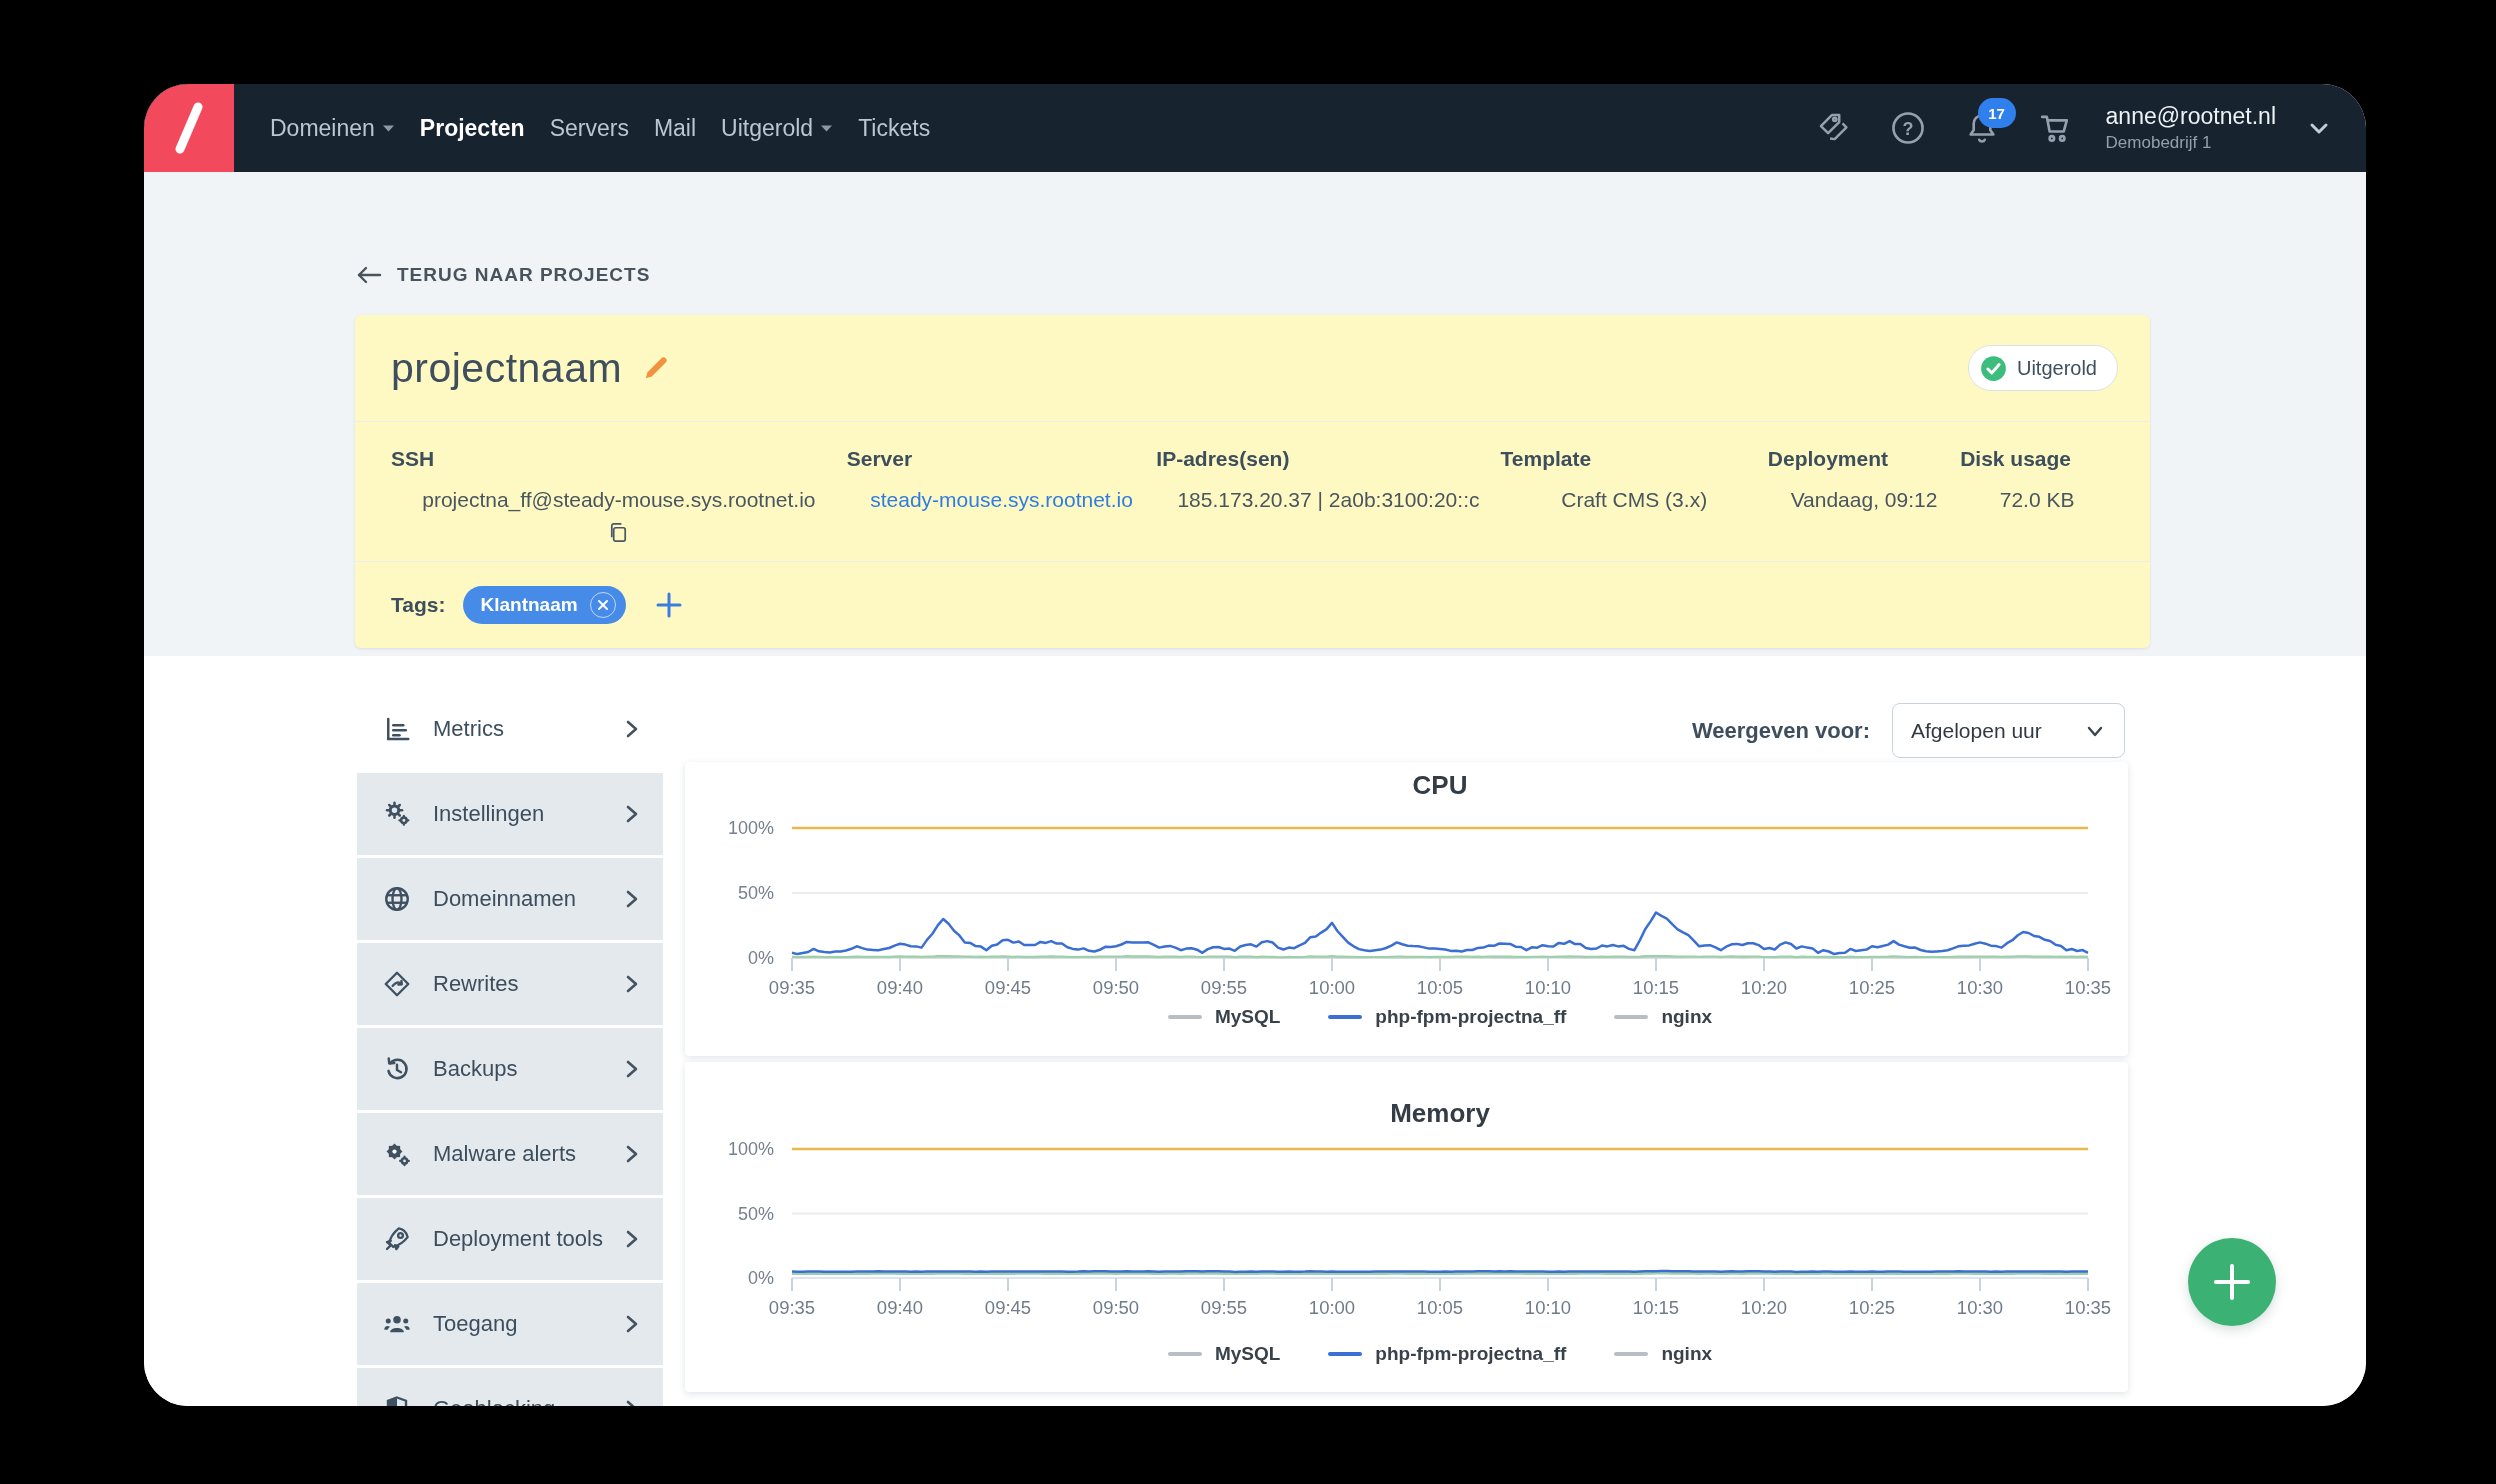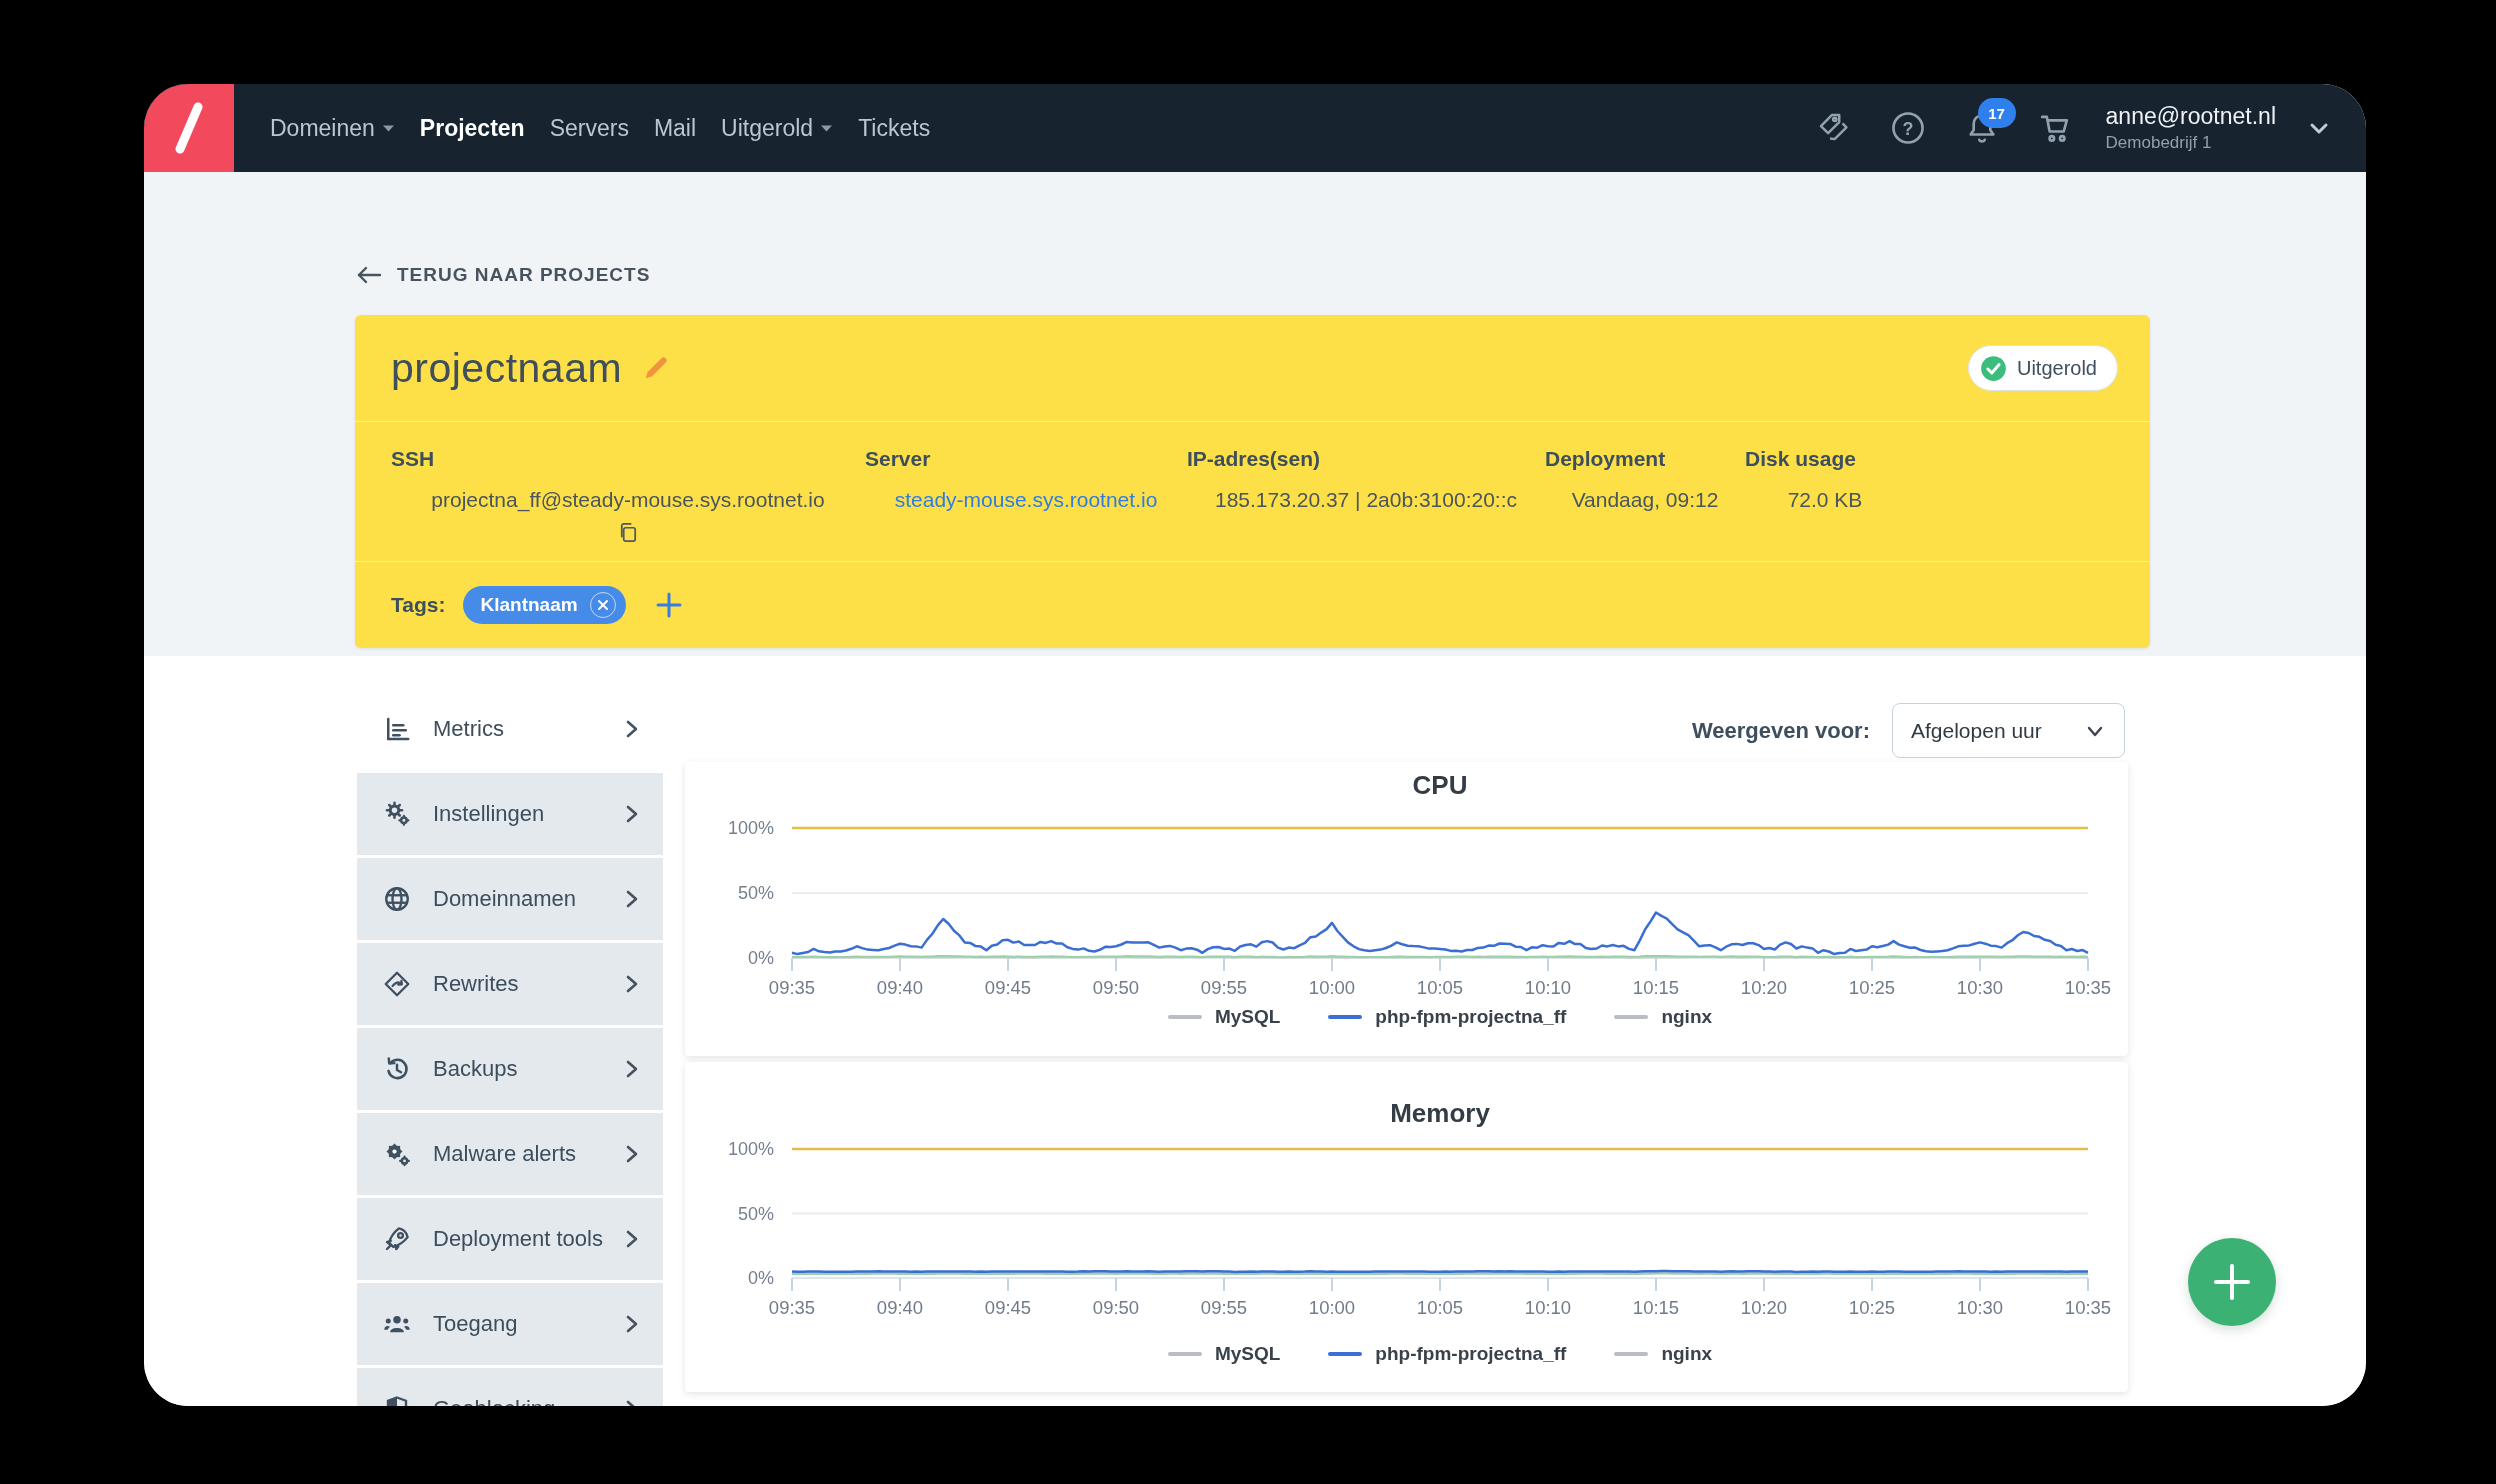--- a/index.html
+++ b/index.html
@@ -23,21 +23,21 @@
          background:#2f80ed;color:#fff;font-size:15px;font-weight:700;display:flex;align-items:center;
          justify-content:center;padding:0 4px;}
   .account{display:flex;flex-direction:column;margin-left:32px;cursor:pointer;justify-content:space-between;}
   .account .email{color:#edf2f6;font-size:23px;line-height:28px;}
   .account .company{color:#93a0ac;font-size:17px;line-height:22px;margin-top:2px;}
   .acct-chevron{margin-left:30px;cursor:pointer;display:flex;}
   
   .crumb-section{position:relative;height:484px;background:#f1f4f6;}
   .breadcrumb{position:absolute;left:211px;top:92px;display:flex;align-items:center;gap:14px;
               color:#48535e;font-size:19px;font-weight:700;letter-spacing:1px;cursor:pointer;}
-  .project-card{position:absolute;left:211px;top:143px;width:1795px;height:333px;background:#fde047;
+  .project-card{position:absolute;left:211px;top:143px;width:1795px;height:333px;background:#fef9c3;
                 border-radius:6px;box-shadow:0 1px 3px rgba(30,50,70,.10);}
   .title-row{height:106px;display:flex;align-items:center;padding:0 32px 0 36px;}
   .title-row h1{margin:0;font-size:41px;font-weight:400;color:#3f4e5c;letter-spacing:.5px;}
   .edit-pencil{margin-left:18px;cursor:pointer;display:flex;}
   .status-badge{margin-left:auto;height:44px;border:1.5px solid #dde2e7;border-radius:23px;
                 display:flex;align-items:center;gap:10px;padding:0 20px 0 11px;background:#fff;}
   .status-badge span{font-size:20px;color:#3e4f5f;}
   .divider{height:1px;background:#eaedf0;}
   .info-row{height:139px;display:flex;padding:25px 36px 0 36px;box-sizing:border-box;}
   .info-field .flabel{font-size:21px;font-weight:700;color:#3d4e5d;margin-bottom:17px;}
@@ -197,20 +197,26 @@
             <div class="info-field" style="width: 322px;">
               <div class="flabel">Server</div>
               <div class="fvalue link">
                 <span>steady-mouse.sys.rootnet.io</span>
               </div>
             </div>
             <div class="info-field" style="width: 358px;">
               <div class="flabel">IP-adres(sen)</div>
               <div class="fvalue">
                 <span>185.173.20.37 | 2a0b:3100:20::c</span>
+              </div>
+            </div>
+            <div class="info-field" style="width: 278px;">
+              <div class="flabel">Template</div>
+              <div class="fvalue">
+                <span>Craft CMS (3.x)</span>
               </div>
             </div>
             <div class="info-field" style="width: 200px;">
               <div class="flabel">Deployment</div>
               <div class="fvalue">
                 <span>Vandaag, 09:12</span>
               </div>
             </div>
             <div class="info-field" style="width: 160px;">
               <div class="flabel">Disk usage</div>

